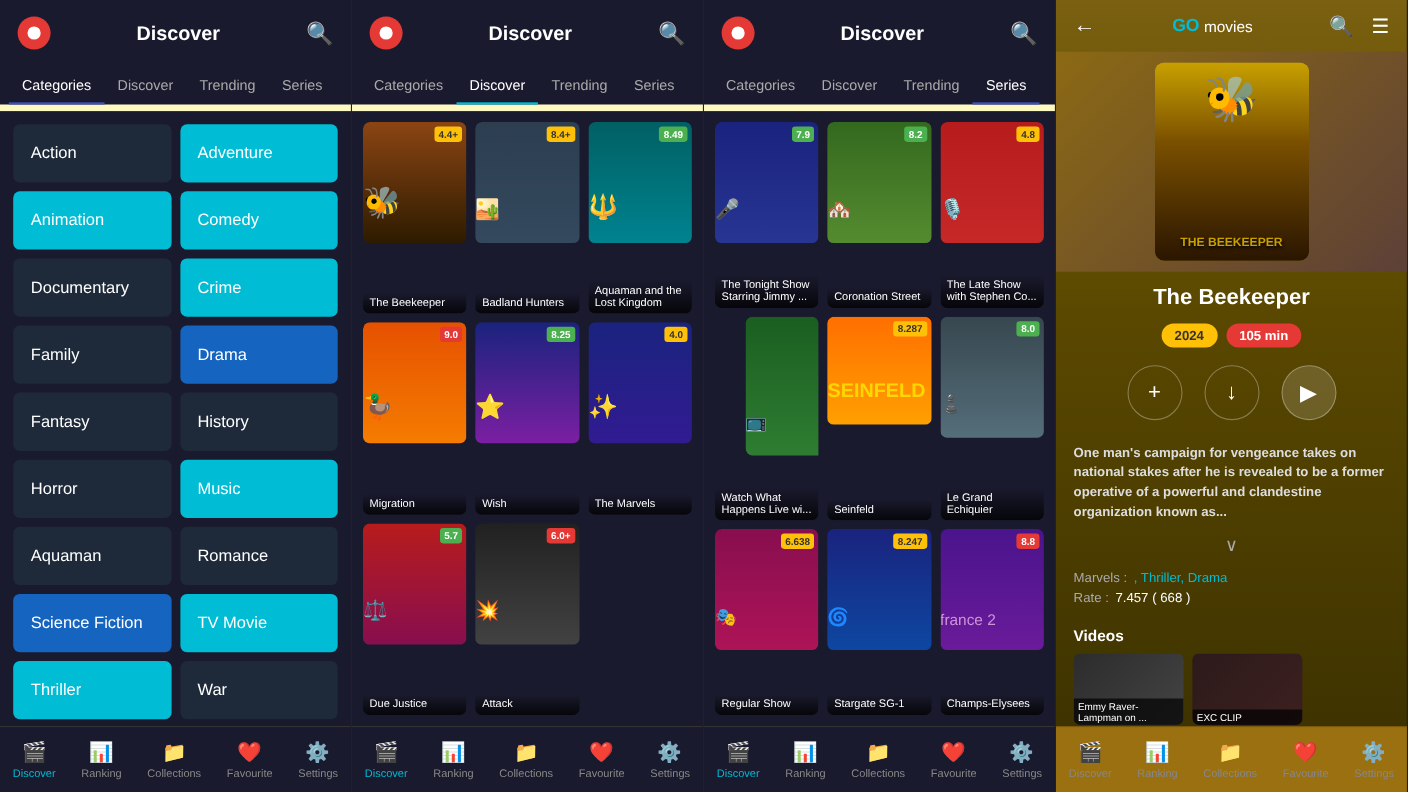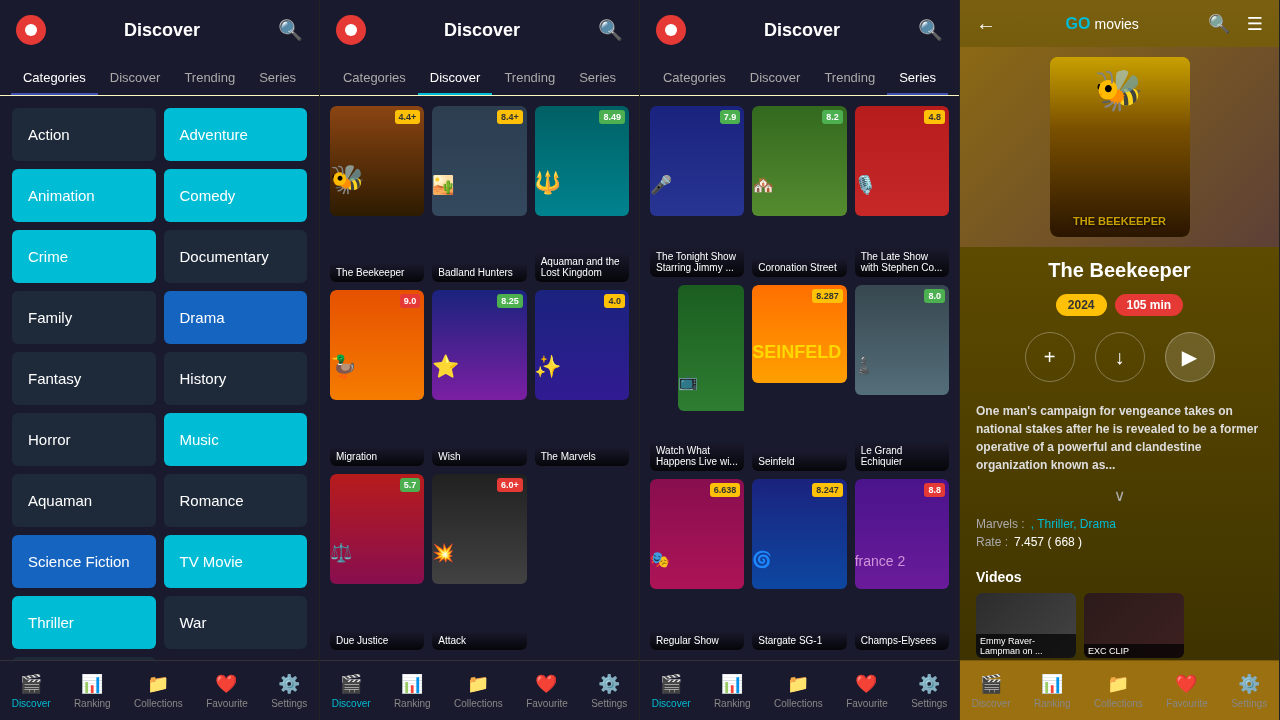--- a/index.html
+++ b/index.html
@@ -13,21 +13,21 @@
     .panel-4 { width: 320px; background: #b8860b; }
 
     
     .header { display: flex; align-items: center; justify-content: space-between; padding: 12px 16px; height: 60px; }
     .logo-circle { width: 30px; height: 30px; background: #e53935; border-radius: 50%; display: flex; align-items: center; justify-content: center; }
     .logo-inner { width: 12px; height: 12px; background: white; border-radius: 50%; }
     .header-title { color: white; font-size: 18px; font-weight: 600; }
     .header-icon { color: white; font-size: 20px; cursor: pointer; }
 
     
-    .tabs { display: flex; border-bottom: 1px solid #fef9c3; padding: 0 8px; justify-content: center; }
+    .tabs { display: flex; border-bottom: 6px solid #fef9c3; padding: 0 8px; }
     .tab { padding: 10px 12px; color: #aaa; font-size: 13px; cursor: pointer; position: relative; white-space: nowrap; }
     .tab.active { color: white; }
     .tab.active::after { content: ''; position: absolute; bottom: 0; left: 0; right: 0; height: 2px; background: #3f51b5; }
     .tab.active-cyan::after { background: #00bcd4; }
     .tab.active-blue::after { background: #3f51b5; }
 
     
     .categories-grid { display: grid; grid-template-columns: 1fr 1fr; gap: 8px; padding: 12px; overflow-y: auto; flex: 1; }
     .category-item { padding: 18px 16px; border-radius: 6px; color: white; font-size: 15px; font-weight: 500; cursor: pointer; }
     .cat-dark { background: #1e2a3a; }
@@ -116,22 +116,22 @@
     <div class="tab active">Categories</div>
     <div class="tab">Discover</div>
     <div class="tab">Trending</div>
     <div class="tab">Series</div>
   </div>
   <div class="categories-grid scrollbar-hide">
     <div class="category-item cat-dark">Action</div>
     <div class="category-item cat-teal">Adventure</div>
     <div class="category-item cat-teal">Animation</div>
     <div class="category-item cat-teal">Comedy</div>
+    <div class="category-item cat-dark">Documentary</div>
     <div class="category-item cat-teal">Crime</div>
-    <div class="category-item cat-dark">Documentary</div>
     <div class="category-item cat-dark">Family</div>
     <div class="category-item cat-blue">Drama</div>
     <div class="category-item cat-dark">Fantasy</div>
     <div class="category-item cat-dark">History</div>
     <div class="category-item cat-dark">Horror</div>
     <div class="category-item cat-teal">Music</div>
     <div class="category-item cat-dark">Aquaman</div>
     <div class="category-item cat-dark">Romance</div>
     <div class="category-item cat-blue">Science Fiction</div>
     <div class="category-item cat-teal">TV Movie</div>

